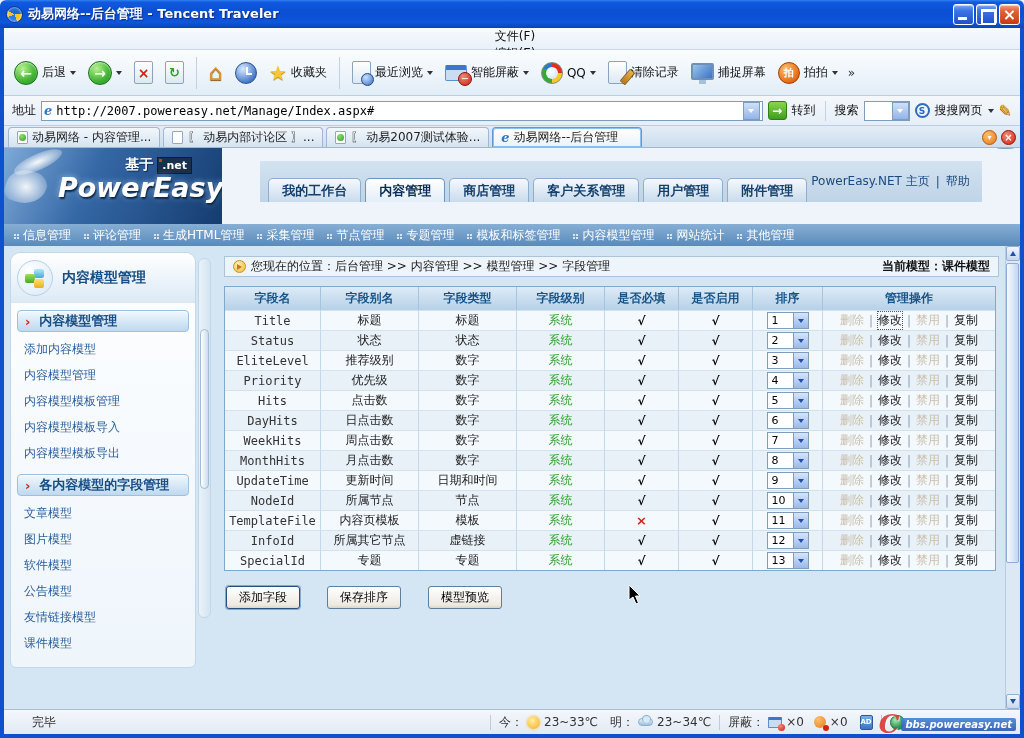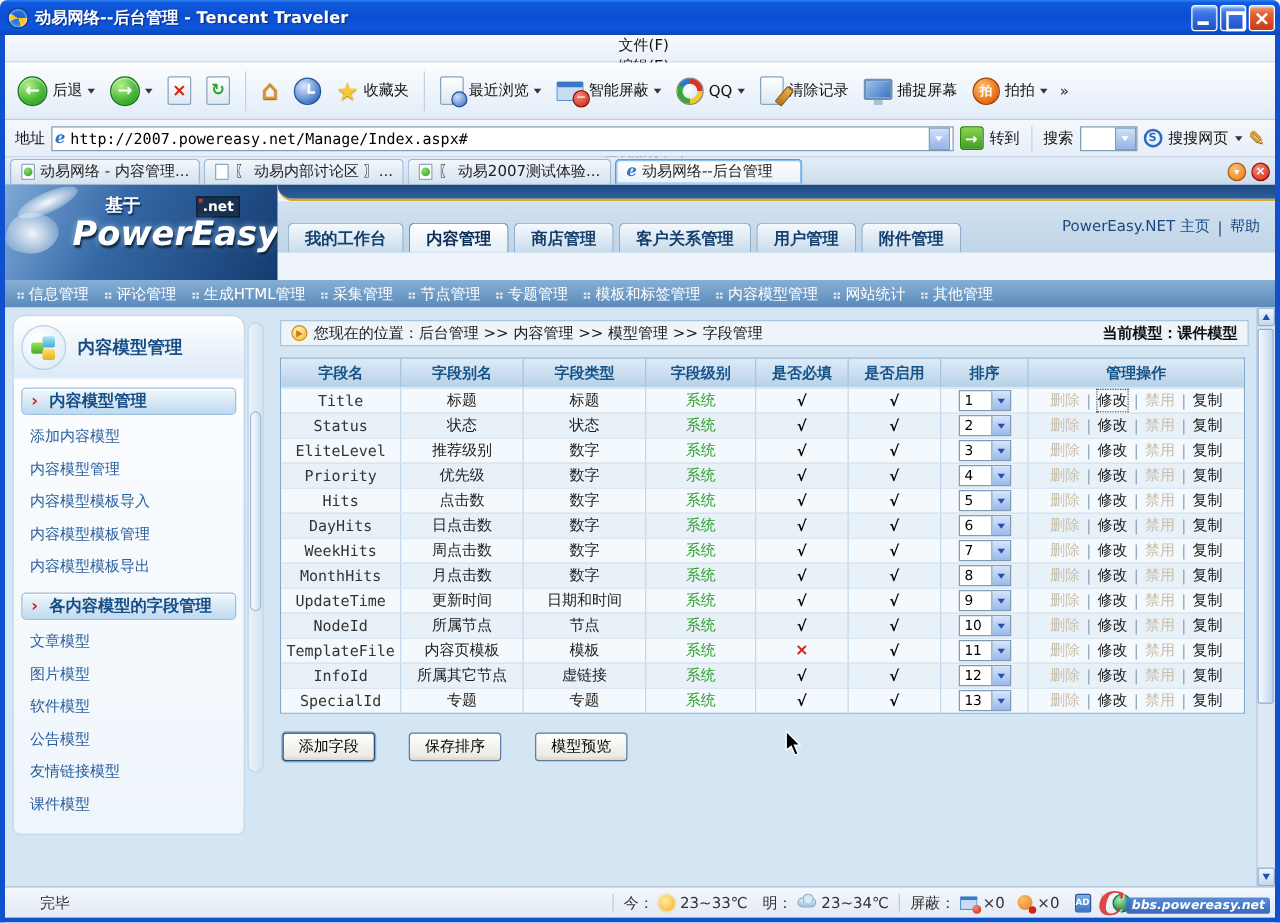--- a/index.html
+++ b/index.html
@@ -87,25 +87,25 @@
   .circ-red { width:15px; height:15px; border-radius:50%; background:radial-gradient(circle at 35% 30%,#F08A78,#D42310); border:1px solid #901000; color:#fff; font-size:10px; font-weight:bold; display:flex; align-items:center; justify-content:center; line-height:1; }
 
   
   .page { flex:1; display:flex; flex-direction:column; overflow:hidden; }
   .page-header { height:76px; display:flex; }
   .logo-block { width:218px; background:linear-gradient(115deg,#7FAAD8 0%,#3568A6 40%,#153C70 100%); position:relative; overflow:hidden; }
   .dove1 { position:absolute; left:8px; top:6px; width:52px; height:16px; background:radial-gradient(#FFFFFF,rgba(255,255,255,0)); border-radius:50%; transform:rotate(-24deg); opacity:.95; }
   .dove2 { position:absolute; left:2px; top:22px; width:40px; height:34px; background:radial-gradient(#FFFFFF,rgba(255,255,255,.05)); border-radius:60% 40% 70% 30%; transform:rotate(18deg); opacity:.9; }
   .based-row { position:absolute; right:30px; top:8px; display:flex; align-items:center; gap:4px; }
   .based-txt { color:#fff; font-size:14px; font-weight:bold; text-shadow:1px 1px 1px #0A2C55; }
-  .net-badge { background:#18304E; border:1px solid #0A1E33; color:#fff; font-weight:bold; font-size:11px; padding:1px 4px; position:relative;margin-left:41px; }
+  .net-badge { background:#18304E; border:1px solid #0A1E33; color:#fff; font-weight:bold; font-size:11px; padding:1px 4px; position:relative; }
   .net-badge::before { content:""; position:absolute; left:1px; top:1px; width:3px; height:3px; background:#E03020; }
   .brand-row { position:absolute; left:54px; top:24px; color:#fff; font-size:27px; font-weight:bold; letter-spacing:0px;
     text-shadow:1px 2px 2px #0A2442, 0 0 6px rgba(160,200,240,.8); font-style:italic; }
-  .header-right { flex:1; display:flex; flex-direction:column; }
+  .header-right { flex:1; display:flex; flex-direction:column;align-items:center; }
   .header-top { height:13px; background:linear-gradient(#1C4A85,#2E6098); border-bottom:2px solid #D9A830; border-radius:0 0 0 18px; }
   .header-tabs { height:41px; display:flex; align-items:flex-end; padding-left:8px; background:linear-gradient(#D2E2F0,#BFD4E7); }
   .nav-tab { margin-right:4px; height:24px; display:flex; align-items:center; padding:0 13px;
     background:linear-gradient(#F4F9FD,#C9DBEC); border:1px solid #8FAECB; border-bottom:none; border-radius:5px 5px 0 0;
     color:#15406E; font-weight:bold; font-size:13px; }
   .nav-tab.active { background:linear-gradient(#FFFFFF,#E2EEF8); border-color:#6E94BC; color:#0A2C55; box-shadow:inset 0 1px 0 #fff; }
   .header-links { margin-left:auto; margin-right:12px; align-self:center; color:#1A4A80; font-size:12px; display:flex; gap:6px; align-items:center; }
   .header-links .lnk { color:#1A4A80; }
   .subnav-row { height:22px; display:flex; }
   .subnav { flex:1; display:flex; align-items:center; gap:13px; padding-left:10px; background:linear-gradient(#87AFD5,#5A8AB9); }
@@ -412,22 +412,22 @@
               </span>
               <span class="sidebar-title">内容模型管理</span>
             </div>
             <div id="sidebar-menu">
                 <div class="sb-group">
                   <span class="sb-arrow">›</span>
                   <span>内容模型管理</span>
                 </div>
                 <div class="sb-item">添加内容模型</div>
                 <div class="sb-item">内容模型管理</div>
+                <div class="sb-item">内容模型模板管理</div>
                 <div class="sb-item">内容模型模板导入</div>
-                <div class="sb-item">内容模型模板管理</div>
                 <div class="sb-item">内容模型模板导出</div>
                 <div class="sb-group">
                   <span class="sb-arrow">›</span>
                   <span>各内容模型的字段管理</span>
                 </div>
                 <div class="sb-item">文章模型</div>
                 <div class="sb-item">图片模型</div>
                 <div class="sb-item">软件模型</div>
                 <div class="sb-item">公告模型</div>
                 <div class="sb-item">友情链接模型</div>

